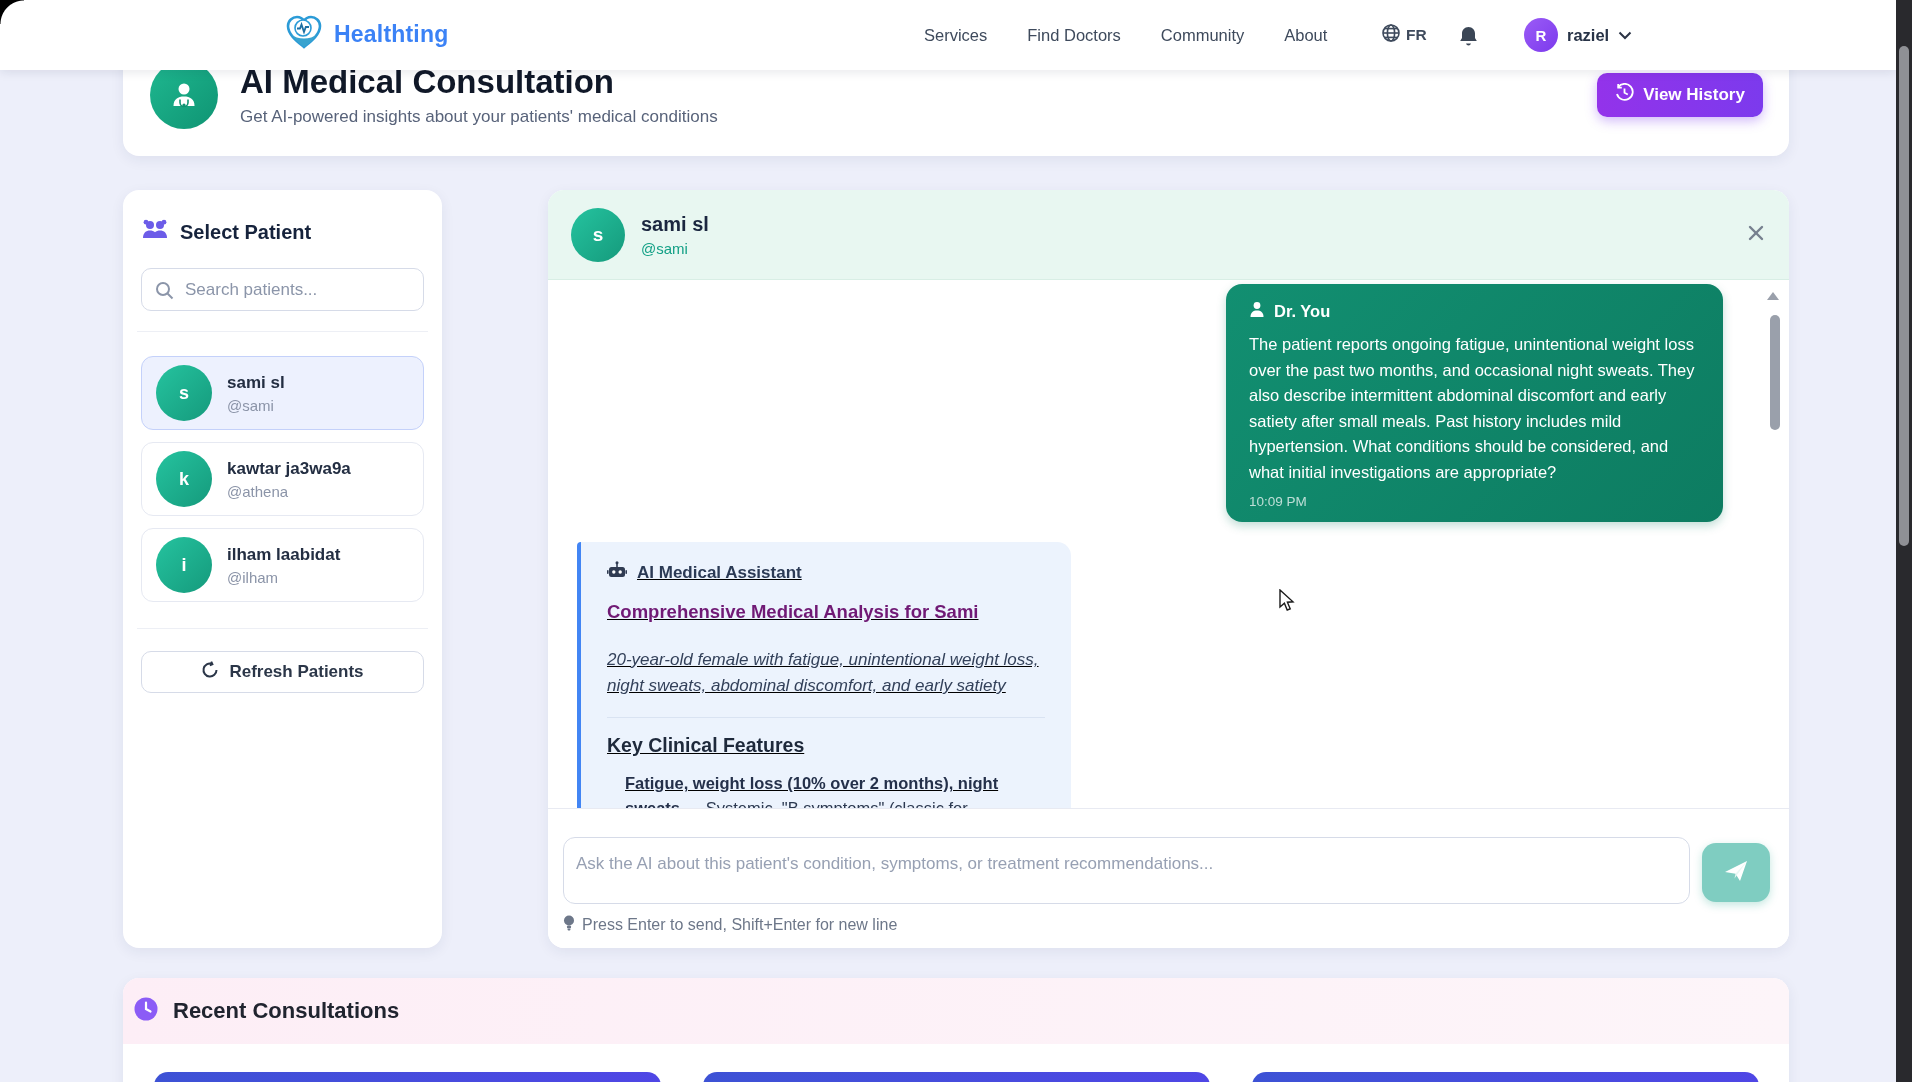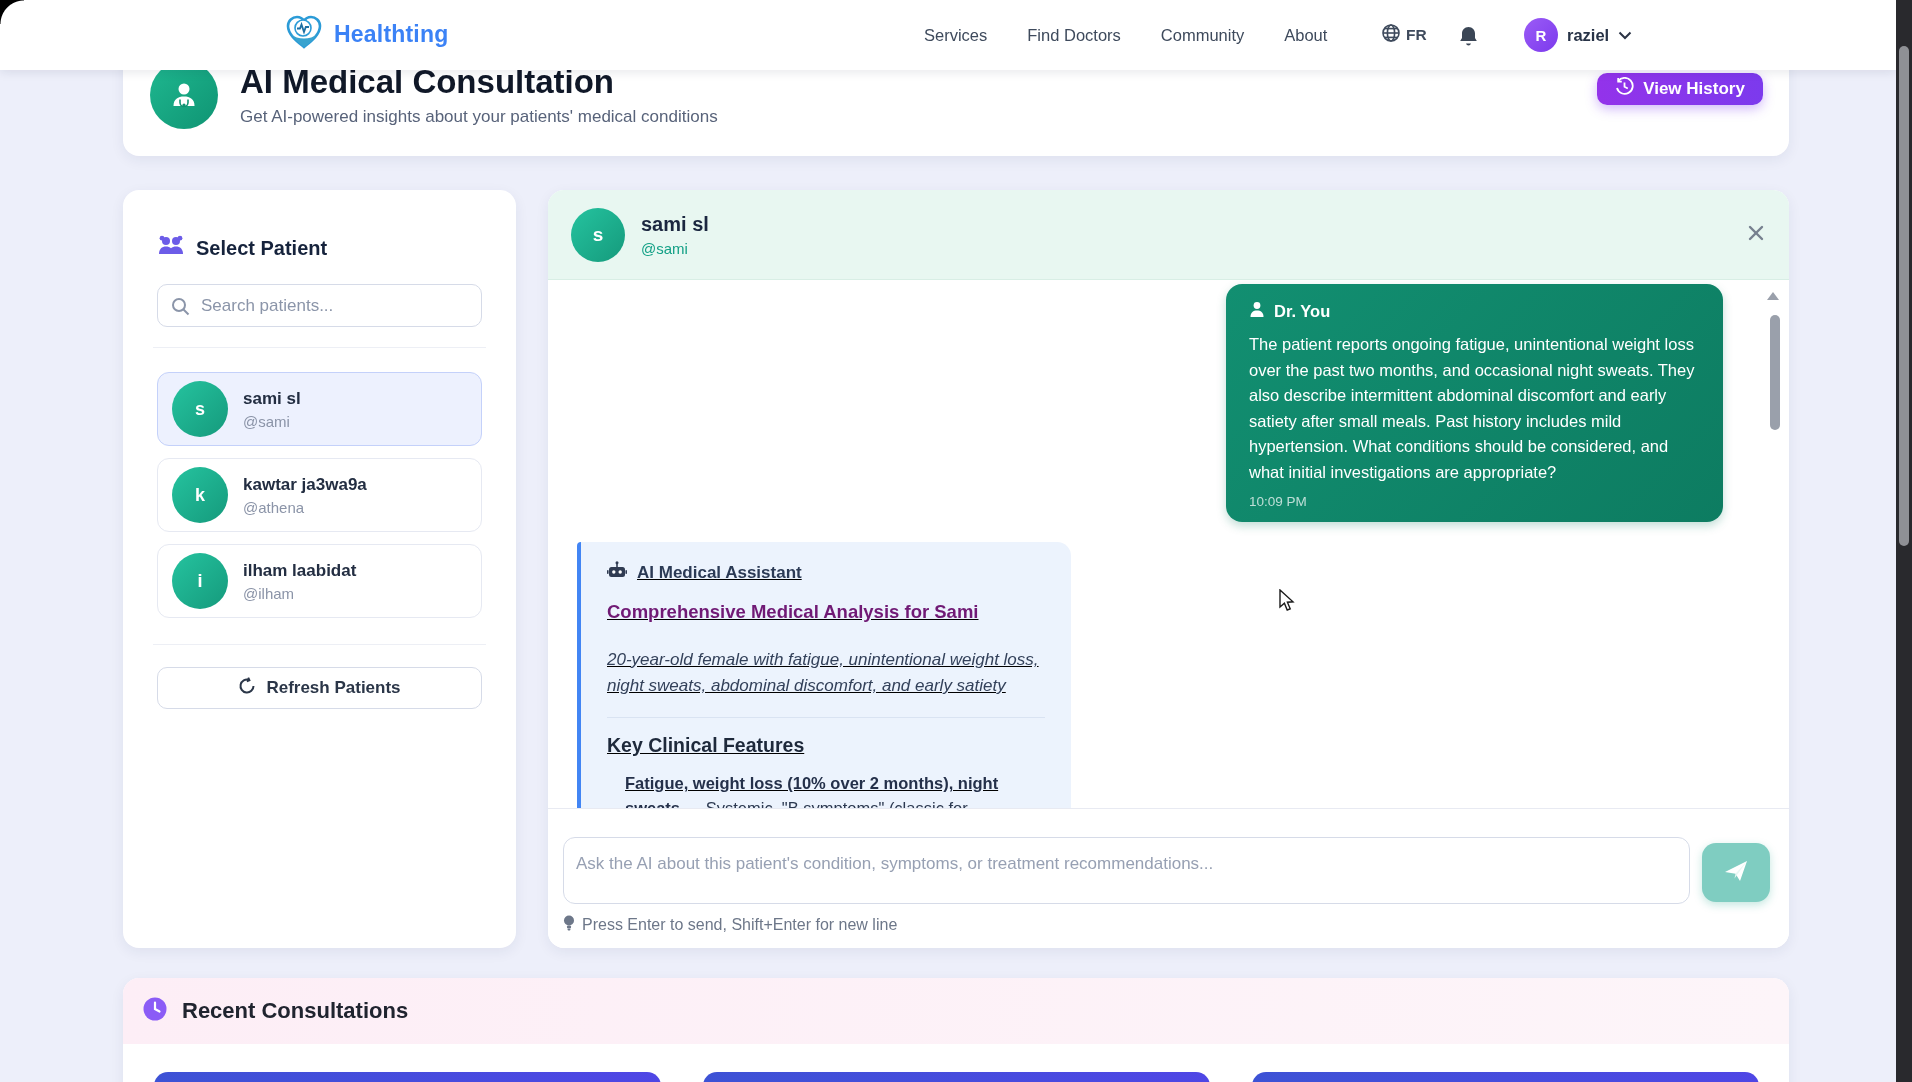--- a/index.html
+++ b/index.html
@@ -28,28 +28,28 @@
     color:#fff; font-size:15px; font-weight:bold; display:flex; align-items:center; justify-content:center; }
   .user-name { font-size:16.5px; font-weight:600; color:#283347; }
 
   
   .page-header { position:absolute; left:123px; top:45px; width:1666px; height:111px; background:#fff;
     border-radius:16px; box-shadow:0 4px 14px rgba(30,40,90,.07); z-index:10; }
   .doc-circle { position:absolute; left:27px; top:16px; width:68px; height:68px; border-radius:50%;
     background:linear-gradient(135deg,#1fb890,#0f9473); display:flex; align-items:center; justify-content:center; }
   .page-title { position:absolute; left:117px; top:18px; font-size:33px; font-weight:bold; color:#101828; }
   .page-subtitle { position:absolute; left:117px; top:62px; font-size:17px; color:#58637a; }
-  .view-history-btn { position:absolute; left:1474px; top:28px; width:166px; height:32px; border:none; cursor:pointer;
+  .view-history-btn { position:absolute; left:1474px; top:28px; width:166px; height:44px; border:none; cursor:pointer;
     border-radius:10px; background:linear-gradient(90deg,#9333ea,#7c3aed); color:#fff; font-size:17px; font-weight:600;
     font-family:inherit; display:flex; align-items:center; justify-content:center; gap:9px;
     box-shadow:0 4px 12px rgba(124,58,237,.35); }
 
   
-  .sidebar { position:absolute; left:123px; top:190px; width:393px; height:758px; background:#fff;
-    border-radius:16px; box-shadow:0 4px 14px rgba(30,40,90,.07); padding:34px; }
+  .sidebar { position:absolute; left:123px; top:190px; width:319px; height:758px; background:#fff;
+    border-radius:16px; box-shadow:0 4px 14px rgba(30,40,90,.07); padding:18px; }
   .sidebar-head { display:flex; align-items:center; gap:11px; margin:10px 0 22px 0; }
   .sidebar-title { font-size:20px; font-weight:bold; color:#16233c; }
   .search-wrap { position:relative; height:43px; border:1.5px solid #d6dbe8; border-radius:10px; background:#fff; }
   .search-wrap svg { position:absolute; left:13px; top:12px; }
   .search-input { width:100%; height:100%; border:none; outline:none; background:transparent; border-radius:10px;
     padding-left:43px; font-size:17px; color:#30394c; font-family:inherit; }
   .search-input::placeholder { color:#8b95a9; }
   .side-divider { height:1px; background:#edeff5; margin:20px -4px 24px -4px; }
   .patient-item { display:flex; align-items:center; gap:15px; height:74px; border-radius:12px; padding-left:14px;
     border:1.5px solid #e6e9f2; background:#fff; margin-bottom:12px; cursor:pointer; }
@@ -104,21 +104,21 @@
 
   
   .chat-scroll-arrow { position:absolute; right:10px; top:102px; width:0; height:0;
     border-left:6px solid transparent; border-right:6px solid transparent; border-bottom:8px solid #9aa0ab; }
   .chat-scroll-thumb { position:absolute; right:9px; top:125px; width:10px; height:115px; background:#9aa0ab; border-radius:6px; }
 
   
   .recent-card { position:absolute; left:123px; top:978px; width:1666px; height:300px; background:#fff;
     border-radius:16px 16px 0 0; box-shadow:0 4px 14px rgba(30,40,90,.07); }
   .recent-band { position:absolute; top:0; left:0; right:0; height:66px; border-radius:16px 16px 0 0;
-    background:linear-gradient(90deg,#fdeef6,#fdf5f9); display:flex; align-items:center; padding-left:19px; gap:14px; }
+    background:linear-gradient(90deg,#fdeef6,#fdf5f9); display:flex; align-items:center; padding-left:10px; gap:14px; }
   .recent-title { font-size:22px; font-weight:bold; color:#20242f; }
   .consult-card { position:absolute; top:94px; height:60px; width:507px; border-radius:14px 14px 0 0;
     background:linear-gradient(90deg,#3d52d5,#4f46e5); cursor:pointer; }
 
   
   .cursor { position:absolute; left:1278px; top:589px; z-index:90; pointer-events:none; }
 </style>
 </head>
 <body>
 

